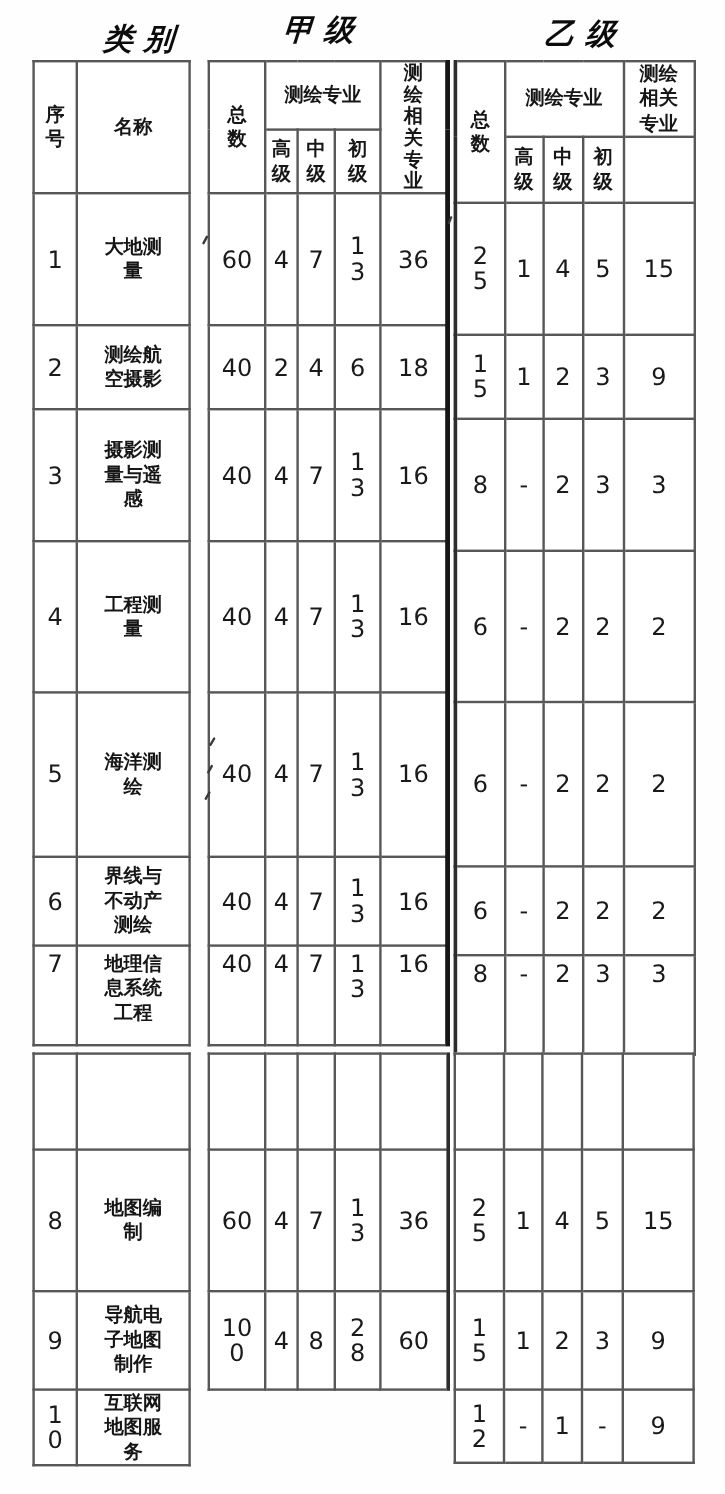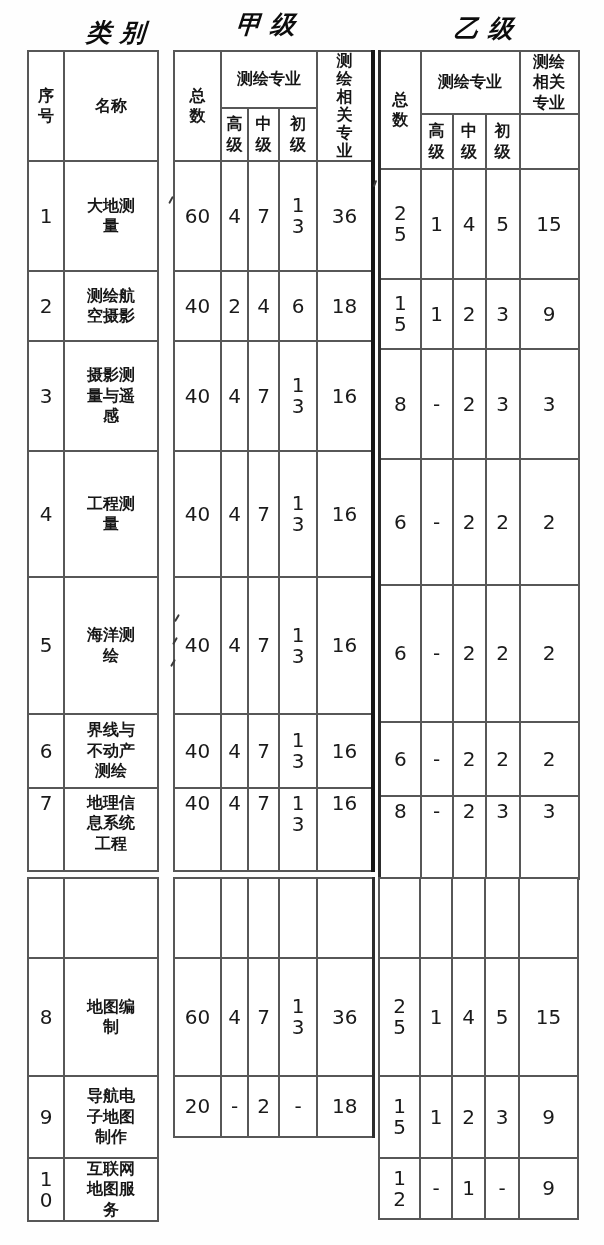--- a/index.html
+++ b/index.html
@@ -295,26 +295,28 @@
           <td></td>
         </tr>
     <tr style="height:118px">
           <td class="num">60</td>
           <td class="num">4</td>
           <td class="num">7</td>
           <td class="num">1
 3</td>
           <td class="num">36</td>
         </tr>
-    <tr style="height:61px">
-          <td class="num">20</td>
-          <td class="num">-</td>
-          <td class="num">2</td>
-          <td class="num">-</td>
-          <td class="num">18</td>
+    <tr style="height:82px">
+          <td class="num">10
+0</td>
+          <td class="num">4</td>
+          <td class="num">8</td>
+          <td class="num">2
+8</td>
+          <td class="num">60</td>
         </tr>
   </tbody>
     </table>
 
   <table style="left:378px;top:877px;width:199px;">
     <colgroup>
         <col style="width:41px">
         <col style="width:32px">
         <col style="width:33px">
         <col style="width:34px">

